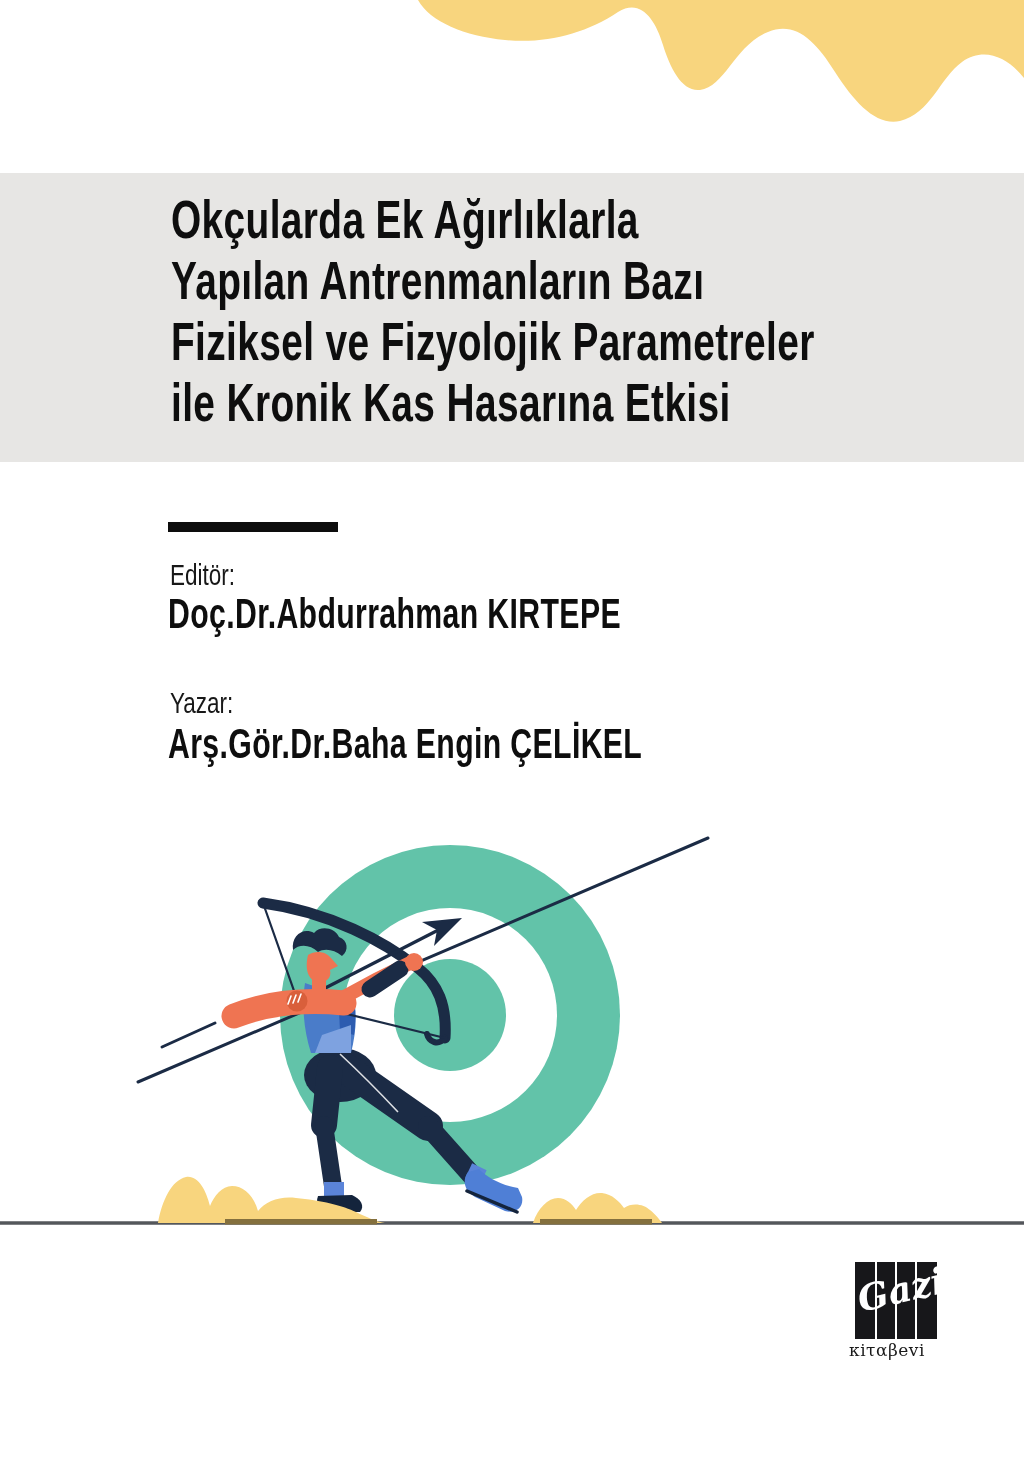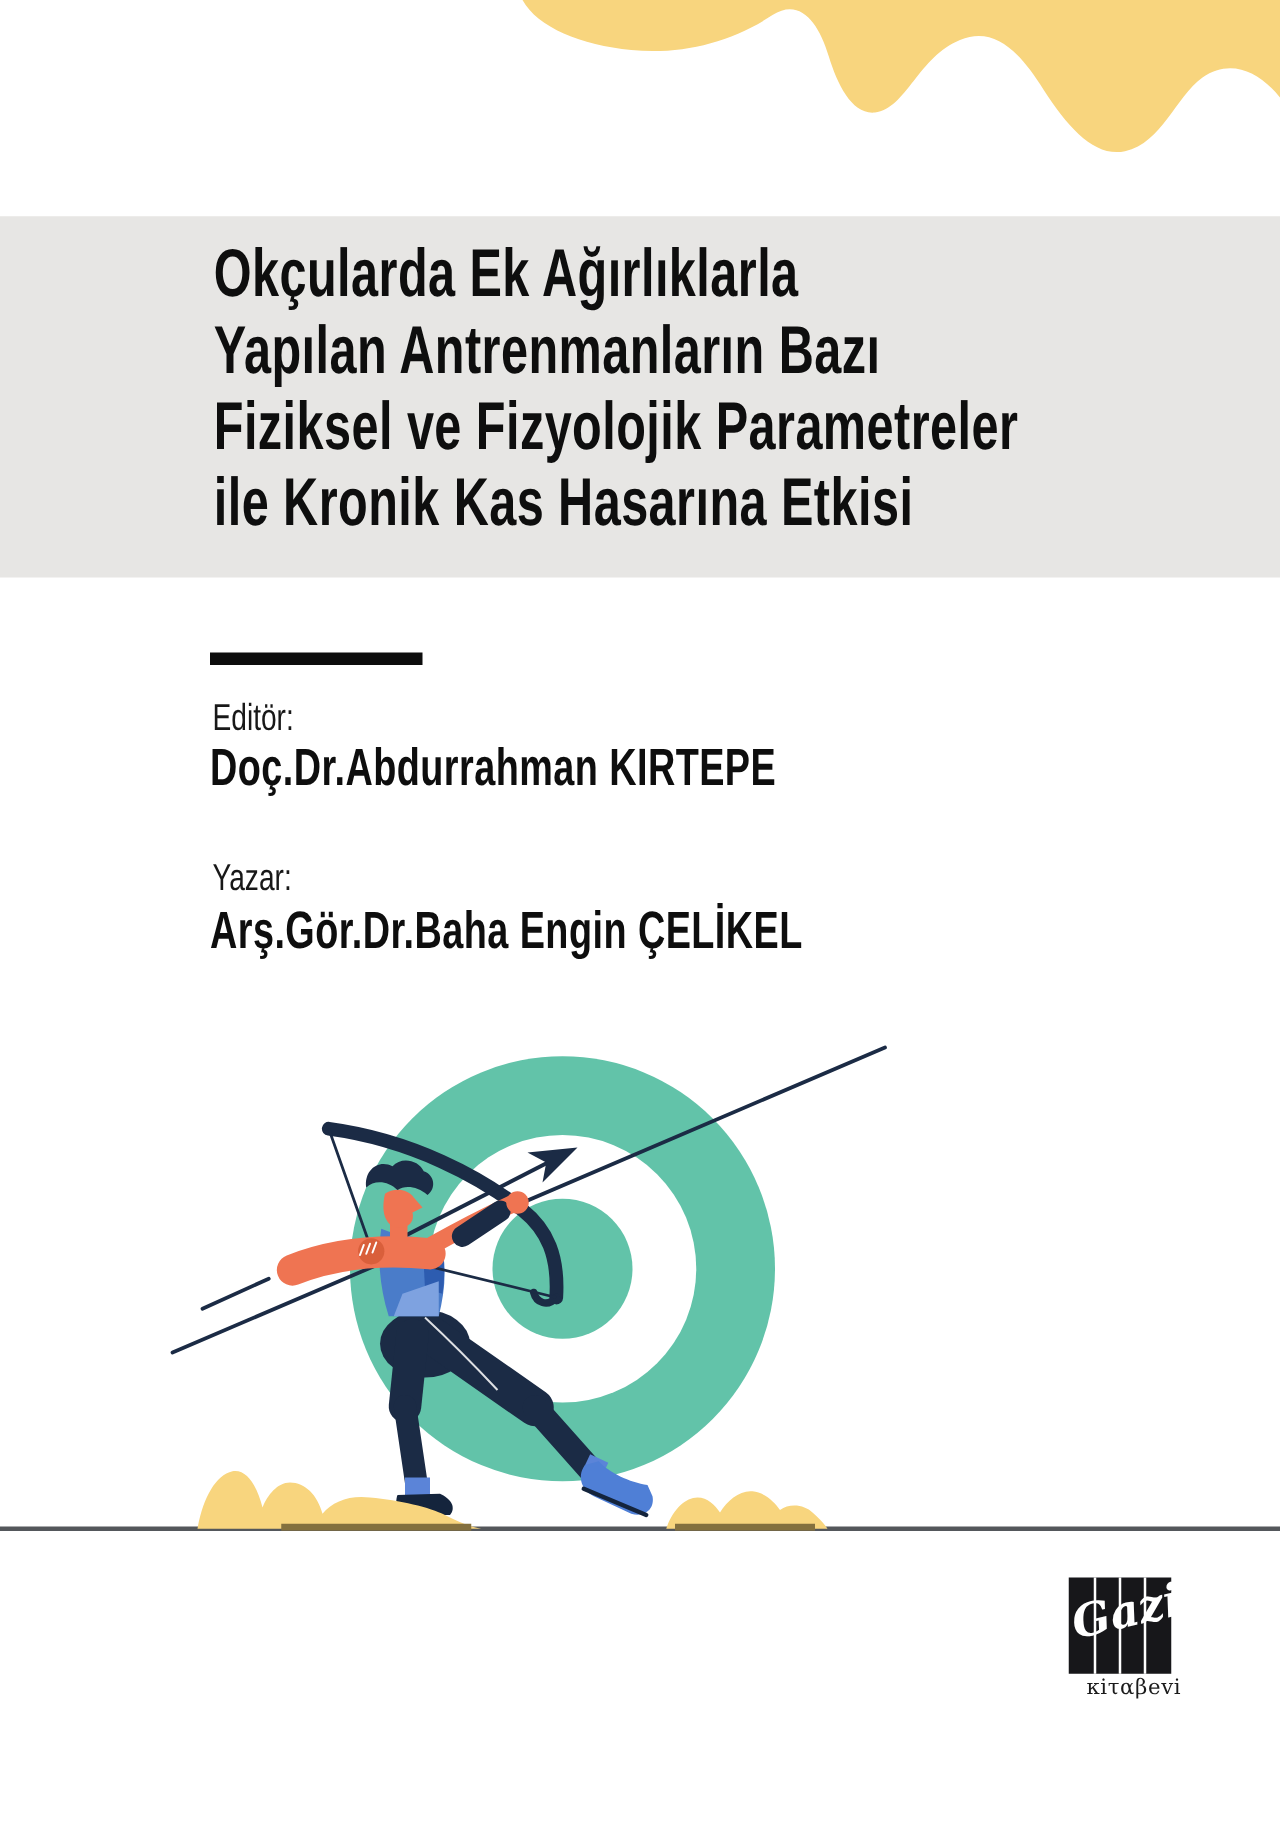--- a/index.html
+++ b/index.html
@@ -38,21 +38,21 @@
   .logo-vline.v1{left:20px;}
   .logo-vline.v2{left:40px;}
   .logo-vline.v3{left:60px;}
   .logo-script{
     position:absolute;left:2px;top:10px;width:82px;text-align:center;
     font-family:"DejaVu Serif",serif;font-style:italic;font-weight:700;
     font-size:36px;color:#ffffff;line-height:1;
     transform:rotate(-13deg);transform-origin:center;
   }
   .logo-wordmark{
-    position:absolute;left:-6px;top:79px;width:96px;text-align:right;
+    position:absolute;left:-6px;top:79px;width:96px;text-align:left;
     font-family:"DejaVu Serif",serif;font-size:17px;color:#1B1B1B;
     letter-spacing:0.5px;line-height:1.1;
   }
 </style>
 </head>
 <body>
 
 <div class="page">
 
   <svg class="art" viewBox="0 0 1024 1457">

